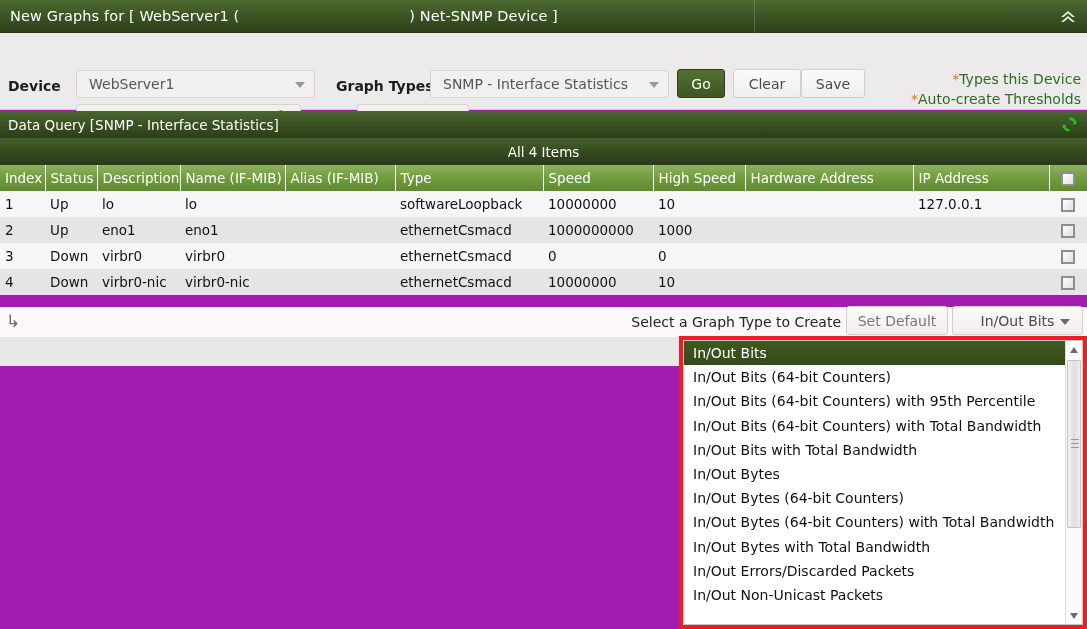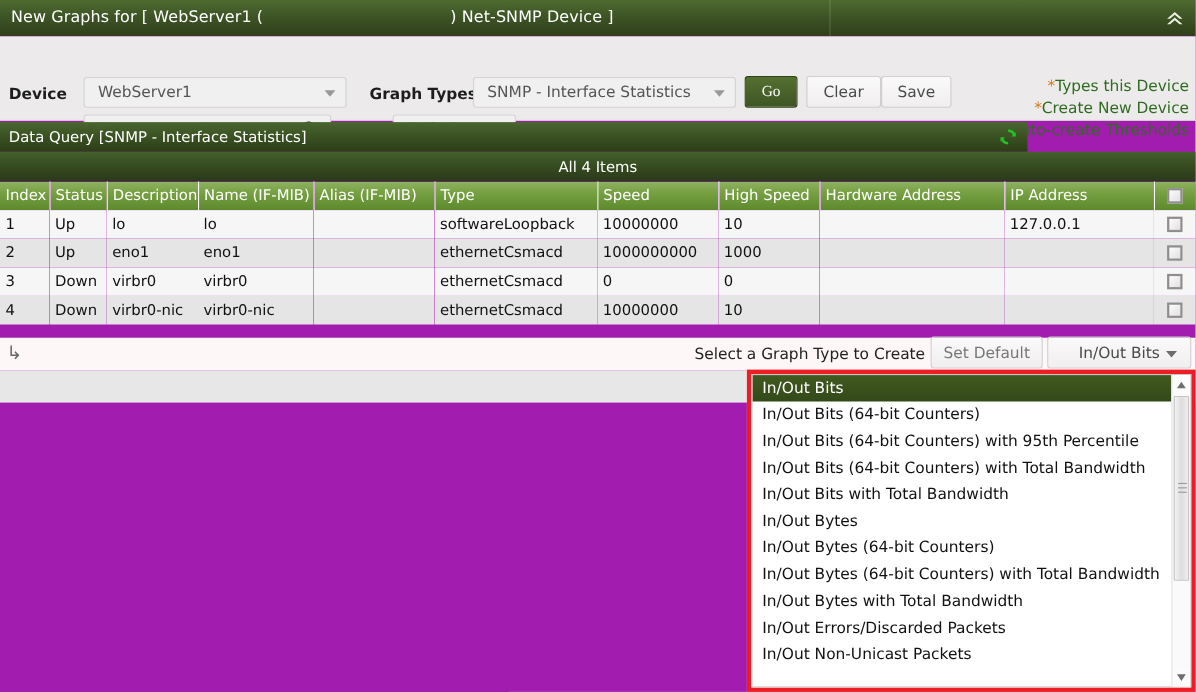--- a/index.html
+++ b/index.html
@@ -97,21 +97,21 @@
     text-align: right; line-height: 20px;
   }
   .links a {
     display: block; color: #2e6b21; text-decoration: none;
     font-size: 14px; white-space: nowrap; cursor: pointer;
   }
   .links a .ast { color: #d07a14; }
 
   
   .dq-bar {
-    position: absolute; left: 0; top: 111px; width: 934px; height: 27px;
+    position: absolute; left: 0; top: 111px; width: 1087px; height: 27px;
     background: linear-gradient(to bottom,#4a6630 0%, #3a5122 50%, #2c3d18 100%);
     color: #fff; display: flex; align-items: center;
     font-size: 13.5px;
   }
   .dq-bar .dq-text { padding-left: 8px; }
   .dq-refresh { position: absolute; right: 9px; top: 5px; cursor: pointer; }
 
   .items-bar {
     position: absolute; left: 0; top: 138px; width: 1087px; height: 27px;
     background: linear-gradient(to bottom,#44602c 0%, #35491f 55%, #29391a 100%);
@@ -262,21 +262,21 @@
       <span class="txt">WebServer1</span>
       <span class="caret"></span>
     </div>
 
     <span class="fb-label" style="left:336px; top:45px;">Graph Types</span>
     <div class="ctrl" style="left:430px; top:37px; width:239px;">
       <span class="txt">SNMP - Interface Statistics</span>
       <span class="caret"></span>
     </div>
 
-    <div class="btn btn-go" style="left:677px; top:36px; width:48px;font-family:Liberation Serif, serif;">Go</div>
+    <div class="btn btn-go" style="left:677px; top:36px; width:48px;">Go</div>
     <div class="btn" style="left:733px; top:36px; width:68px;">Clear</div>
     <div class="btn" style="left:801px; top:36px; width:64px;">Save</div>
 
     <span class="fb-label" style="left:8px; top:78px;">Search</span>
     <div class="searchbox">
       <input type="text" placeholder="Enter a search term" style="">
       <span class="search-icon">
         <svg width="18" height="19" viewBox="0 0 18 19" aria-hidden="true">
           <circle cx="7.6" cy="7.6" r="5.1" fill="none" stroke="#111" stroke-width="2.2"></circle>
           <line x1="11.4" y1="11.7" x2="16" y2="16.6" stroke="#111" stroke-width="2.6" stroke-linecap="round"></line>
@@ -285,21 +285,20 @@
     </div>
 
     <span class="fb-label" style="left:310px; top:78px;">Rows</span>
     <div class="ctrl" style="left:357px; top:71px; width:112px;">
       <span class="txt">Default</span>
       <span class="caret"></span>
     </div>
 
     <div class="links">
       <a><span class="ast">*</span><span>Types this Device</span></a>
-      <a><span class="ast">*</span><span>Create New Device</span></a>
       <a><span class="ast">*</span><span>Auto-create Thresholds</span></a>
     </div>
   </div>
 
   <div class="dq-bar">
     <span class="dq-text">Data Query [SNMP - Interface Statistics]</span>
     <span class="dq-refresh">
       <svg width="17" height="17" viewBox="0 0 17 17" aria-hidden="true">
         <path d="M8.5 1.6 A6.9 6.9 0 0 1 15.2 7.0 L12.9 7.0 A4.7 4.7 0 0 0 8.5 3.9 Z" fill="#22c322"></path>
         <path d="M15.4 4.2 L15.4 8.2 L11.4 8.2 Z" fill="#22c322"></path>

